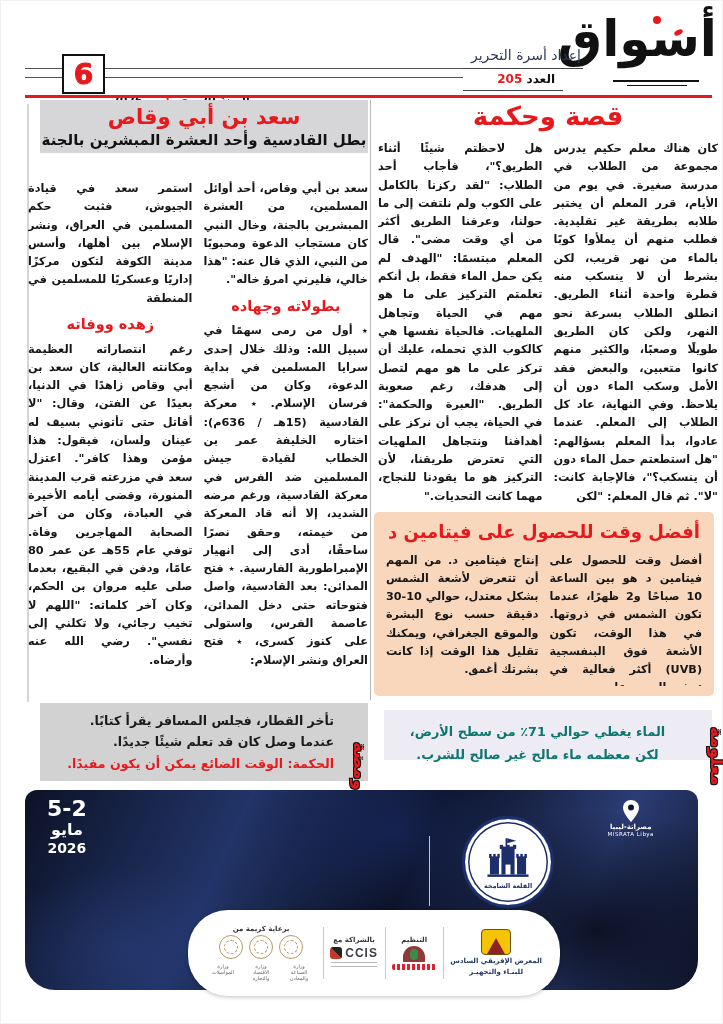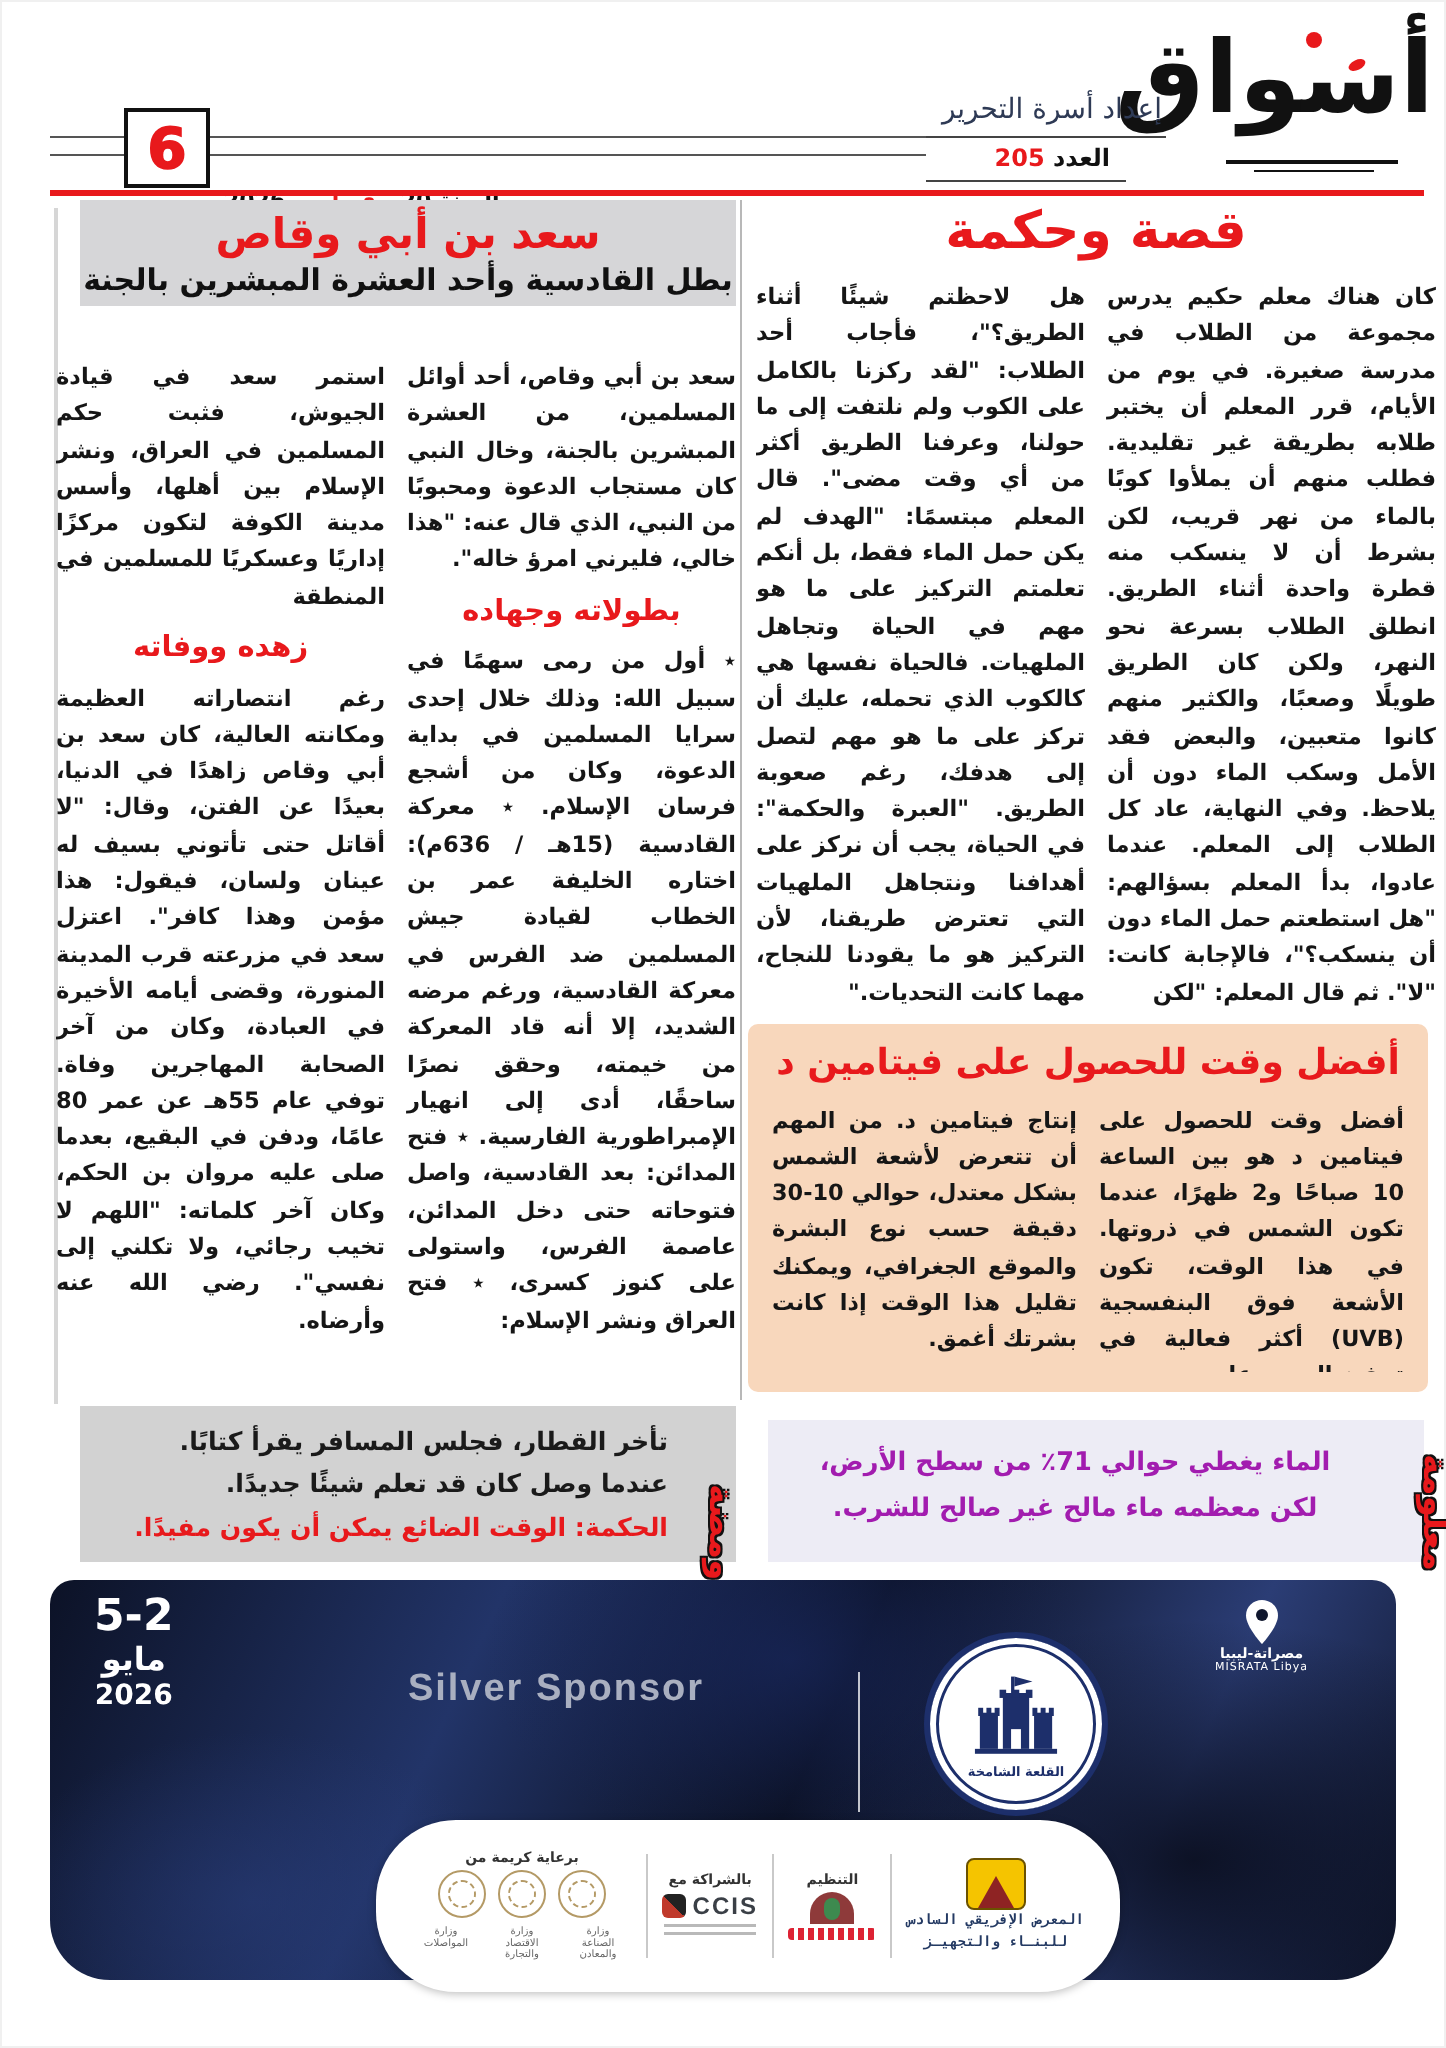--- a/index.html
+++ b/index.html
@@ -47,22 +47,22 @@
   .subhead { text-align:center; color:#e8191c; font-size:14.5px; font-weight:bold; margin:5px 0 4px; text-align-last:center; }
   
   .vitamin { position:absolute; top:512px; right:9px; width:340px; height:184px; background:#f8d7bc; border-radius:5px; }
   .vitamin-title { text-align:center; color:#e8191c; font-size:18px; font-weight:bold; padding-top:9px; }
   .vitamin-cols { top:552px; right:21px; width:316px; height:134px; }
   .vitamin-cols .col { font-size:11.2px; }
   
   .flash-box { position:absolute; top:703px; left:40px; width:328px; height:78px; background:#d2d2d2;
     padding:7px 34px 6px 10px; font-size:12.6px; font-weight:bold; line-height:1.7; text-align:right; }
   .flash-box .redline { color:#e8191c; }
-  .info-box { position:absolute; top:710px; right:11px; width:328px; height:71px; background:#edecf5;
-    padding:10px 38px 6px 17px; font-size:12.8px; font-weight:bold; line-height:1.8; text-align:center; color:#a21caf; }
+  .info-box { position:absolute; top:710px; right:11px; width:328px; height:50px; background:#edecf5;
+    padding:10px 38px 6px 17px; font-size:12.8px; font-weight:bold; line-height:1.8; text-align:center; color:#0f766e; }
   .vlabel { position:absolute; writing-mode:vertical-rl; color:#e8191c; font-weight:bold; font-size:17px;
     text-shadow:1px 1px 0 #111, -1px -1px 0 #111, 1px -1px 0 #111, -1px 1px 0 #111; letter-spacing:2px; }
   .flash-label { top:695px; left:350px; height:95px; }
   .info-label { top:706px; right:-4px; left:auto; height:80px; }
   
   .banner { position:absolute; top:790px; left:25px; width:673px; height:200px;
     border-radius:12px 12px 30px 30px;
     background:
       radial-gradient(180px 120px at 15% 80%, rgba(40,60,120,.55), transparent 70%),
       radial-gradient(220px 140px at 55% 20%, rgba(25,40,95,.7), transparent 70%),
@@ -100,21 +100,21 @@
   .ccis-icon { width:12px; height:12px; border-radius:3px; background:linear-gradient(45deg,#c0392b 50%,#222 50%); }
   .ccis-word { font-size:12px; font-weight:bold; color:#3a3f46; letter-spacing:1px; font-family:"Liberation Sans",sans-serif; }
   .gray-bars { width:46px; height:8px; background:repeating-linear-gradient(#b9b9b9 0 1.5px, transparent 1.5px 4px); }
   .org-icon { width:22px; height:16px; border-radius:11px 11px 0 0; background:#8e3a3a; position:relative; }
   .org-icon::after { content:""; position:absolute; left:7px; top:3px; width:8px; height:11px; border-radius:4px; background:#3d8a4f; }
   .red-bar { width:44px; height:6px; background:repeating-linear-gradient(90deg,#d23 0 3px, transparent 3px 5px); border-radius:2px; }
   .expo { display:flex; flex-direction:column; align-items:center; gap:2px; }
   .expo-icon { width:30px; height:26px; background:#f5c400; border:1.5px solid #6b5200; border-radius:4px;
     display:flex; align-items:flex-end; justify-content:center; }
   .expo-pyr { width:0; height:0; border-left:9px solid transparent; border-right:9px solid transparent; border-bottom:16px solid #8e2323; }
-  .expo-t { font-size:7px; font-weight:bold; color:#243a63; line-height:1.25; text-align:center;font-family:Liberation Mono, monospace; }
+  .expo-t { font-size:7px; font-weight:bold; color:#243a63; line-height:1.25; text-align:center; }
   .pin-svg { display:block; margin:0 auto 1px; }
 </style>
 </head>
 <body>
 
 <div class="page">
 
   <div class="masthead">أسواق</div>
   <div class="m-dot1"></div>
   <div class="m-dot2"></div>
@@ -189,21 +189,20 @@
     <div class="loc">
       <svg class="pin-svg" width="18" height="22" viewBox="0 0 18 22">
         <path d="M9 0C4.6 0 1 3.4 1 7.7 1 13.4 9 22 9 22s8-8.6 8-14.3C17 3.4 13.4 0 9 0z" fill="#fff"></path>
         <circle cx="9" cy="7.5" r="3" fill="#10172e"></circle>
       </svg>
       <div class="loc-ar">مصراتة-ليبيا</div>
       <div class="loc-en">MISRATA Libya</div>
     </div>
 
     <div class="sp-text">
-      <div class="sp-en">Silver Sponsor</div>
     </div>
     <div class="sp-div"></div>
 
     <div class="castle">
       <svg width="50" height="46" viewBox="0 0 60 56">
         <g fill="#1d2f6b">
           <rect x="27" y="4" width="2" height="10"></rect>
           <path d="M29 4 L40 7 L29 10 Z"></path>
           <rect x="22" y="14" width="16" height="34"></rect>
           <rect x="20" y="12" width="4" height="5"></rect>

